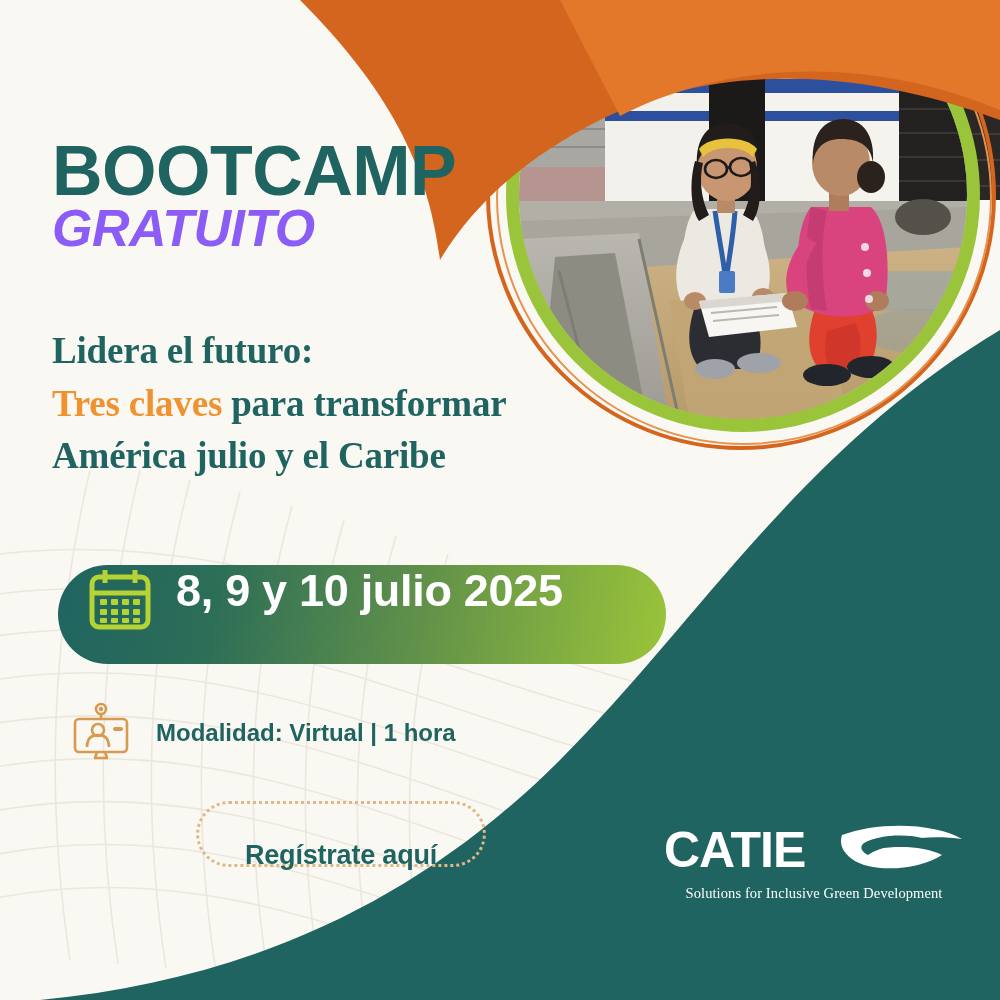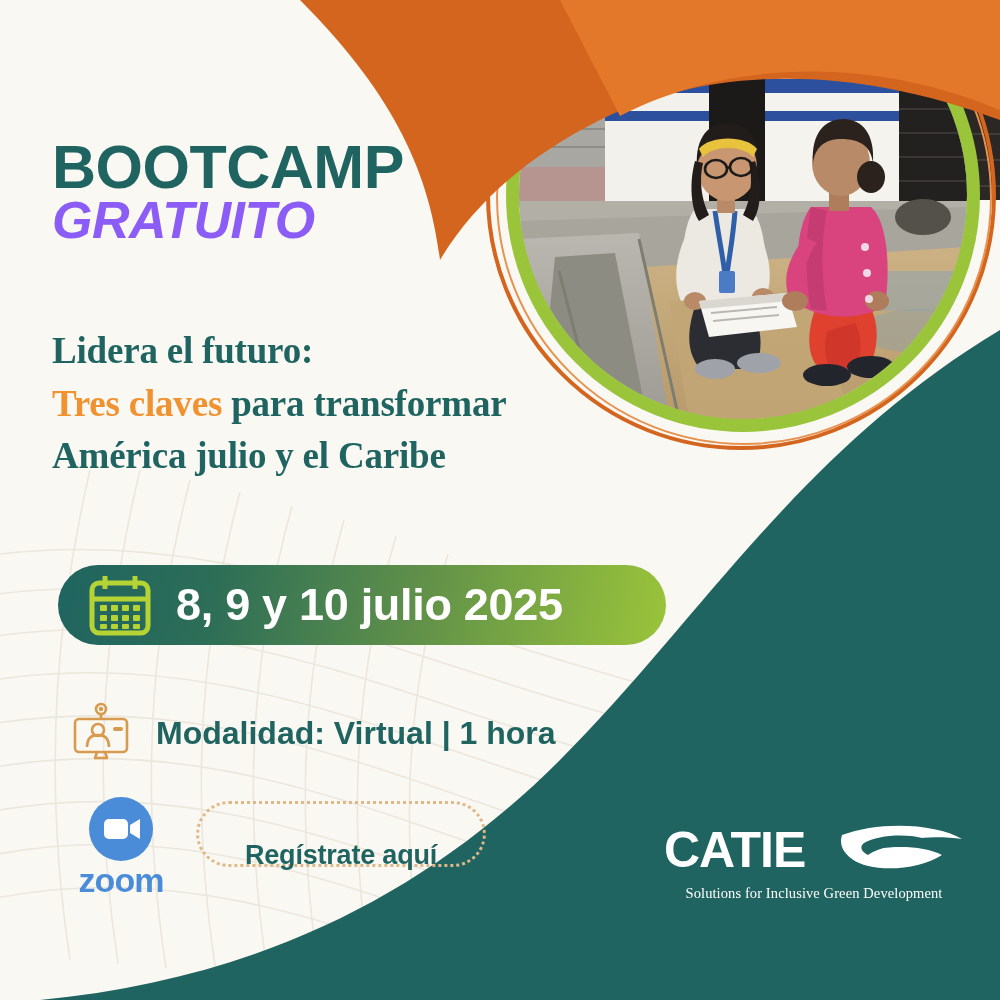--- a/index.html
+++ b/index.html
@@ -106,21 +106,21 @@
 
   
   .headline {
     position: absolute;
     left: 52px;
     top: 139px;
     z-index: 8;
     line-height: 0.93;
   }
   .headline .l1 {
-    font-size: 61px;
+    font-size: 70px;
     font-weight: bold;
     letter-spacing: -0.5px;
     color: #1f6460;
     display: block;
   }
   .headline .l2 {
     font-size: 52px;
     font-weight: bold;
     letter-spacing: -0.5px;
     color: #8b5cf6;
@@ -142,25 +142,25 @@
   }
   .subtitle .hl { color: #f0922f; }
   .subtitle div { white-space: nowrap; font-family: Liberation Serif, serif; }
 
   
   .date-pill {
     position: absolute;
     left: 58px;
     top: 565px;
     width: 608px;
-    height: 80px;
+    height: 99px;
     border-radius: 54px;
     background: linear-gradient(100deg, #1f6460 0%, #2d6e57 26%, #5f8f4a 58%, #9ac43a 100%);
     display: flex;
-    align-items: center;
+    align-items: flex-start;
     z-index: 8;
   }
   .cal-icon {
     margin-left: 28px;
     flex: 0 0 auto;
     display: block;
   }
   .date-text {
     margin-left: 22px;
     font-size: 45px;
@@ -174,21 +174,21 @@
   .modality-row {
     position: absolute;
     left: 70px;
     top: 702px;
     display: flex;
     align-items: center;
     z-index: 8;
   }
   .modality-text {
     margin-left: 24px;
-    font-size: 32px;
+    font-size: 24px;
     font-weight: bold;
     color: #1f6460;
     white-space: nowrap;
   }
 
   
   .zoom-logo {
     position: absolute;
     left: 66px;
     top: 797px;
@@ -522,29 +522,20 @@
         <path d="M35 50 L37 56"></path>
         <circle cx="28" cy="28" r="6"></circle>
         <path d="M17 45 C 17 36, 22 33, 28 33 C 34 33, 39 36, 39 45"></path>
       </g>
       <circle cx="31" cy="7" r="2.2" fill="#d79a4e"></circle>
       <rect x="43" y="25" width="10" height="4" rx="2" fill="#d79a4e"></rect>
     </svg>
     <div class="modality-text">Modalidad: Virtual | 1 hora</div>
   </div>
 
-  <div class="zoom-logo">
-    <div class="zoom-badge">
-      <svg width="64" height="64" viewBox="0 0 64 64">
-        <rect x="15" y="22" width="24" height="20" rx="5" fill="#ffffff"></rect>
-        <path d="M41 28 L51 22 L51 42 L41 36 Z" fill="#ffffff"></path>
-      </svg>
-    </div>
-    <div class="zoom-word">zoom</div>
-  </div>
 
   <div class="cta-button">
     <span class="cta-label">Regístrate aquí</span>
   </div>
 
   <div class="catie-logo">
     <svg class="catie-mark" width="300" height="58" viewBox="0 0 300 58">
       <g fill="#ffffff" font-family="Liberation Sans, sans-serif" font-size="50" font-weight="bold" letter-spacing="-1">
         <text x="0" y="44">CATIE</text>
       </g>

